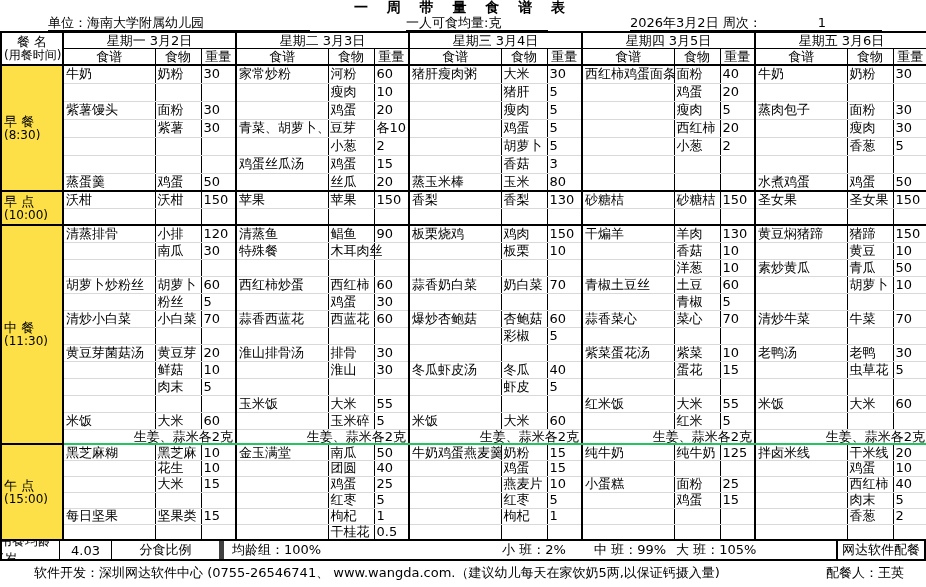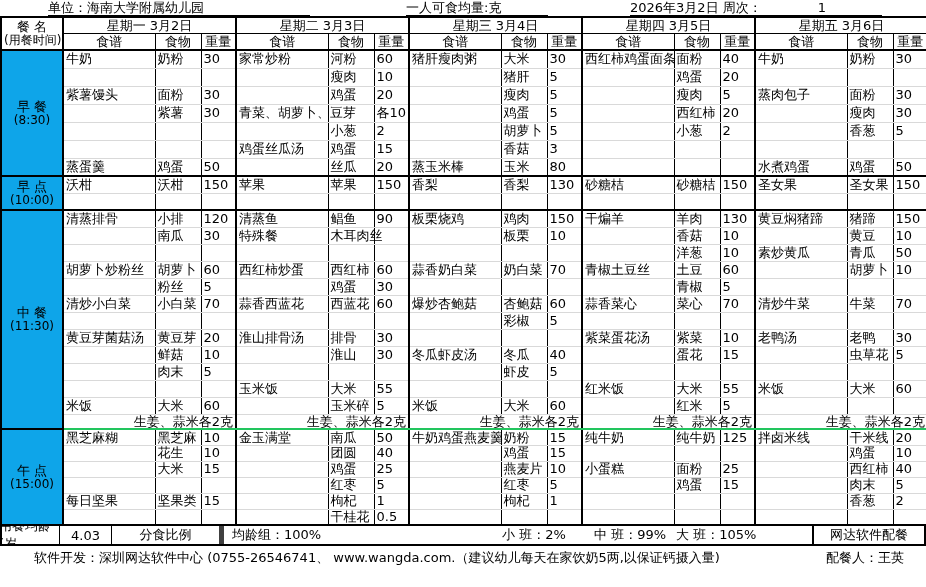--- a/index.html
+++ b/index.html
@@ -16,44 +16,45 @@
   .info .dategrp .wk{flex:1;text-align:center;}
   
   table{border-collapse:collapse;table-layout:fixed;width:926px;border:2px solid #000;}
   th,td{padding:0 2px;font-size:13px;font-weight:normal;white-space:nowrap;overflow:visible;line-height:1.05;}
   th{text-align:center;}
   td{text-align:left;border-bottom:1px solid #d9d9d9;}
   .day-h{border-bottom:1px solid #000;height:15px;font-size:13px;}
   .sub-h{height:15px;border-bottom:2px solid #000;border-right:1px solid #000;}
   .meal-h{border-right:2px solid #000;border-bottom:2px solid #000;font-size:13px;}
   .meal-h .l2{font-size:12px;}
-  .meal-cell{border-right:2px solid #000;text-align:center;vertical-align:middle;border-bottom:2px solid #000;background:#0ea5e9;}
+  .meal-cell{border-right:2px solid #000;text-align:left;vertical-align:middle;border-bottom:2px solid #000;background:#fde047;}
   .meal-cell .l2{font-size:12px;}
   td.c0,td.c1{border-right:1px solid #000;}
   td.day-end,th.day-end{border-right:2px solid #000;}
   td:last-child,th:last-child{border-right:none;}
   tr.h18{height:18px;} tr.h17{height:17px;} tr.h16{height:16px;} tr.h14{height:14px;}
   tr.sec-end > td{border-bottom:2px solid #000;}
   td.note{ text-align:right;border-bottom:2px solid #22c55e;border-radius:6px;}
   
   .summary{width:926px;box-sizing:border-box;height:20px;display:flex;align-items:center;border:2px solid #000;border-top:none;font-size:13px;}
   .sum-seg{box-sizing:border-box;height:100%;display:flex;align-items:center;}
   .s1{width:62px;overflow:hidden;border-right:1px solid #000;padding-left:1px;margin-left:-4px;}
   .s2{width:52px;justify-content:center;border-right:1px solid #000;}
   .s3{width:112px;justify-content:center;border-right:5px solid #404040;}
   .s4{width:278px;padding-left:8px;}
   .s5{width:92px;} .s6{width:82px;} .s7{width:96px;}
-  .sbox{margin-left:auto;border-left:2px solid #000;padding:0 16px;display:flex;align-items:center;height:100%;}
+  .sbox{margin-left:auto;border-left:2px solid #000;padding:0 4px;display:flex;align-items:center;height:100%;}
   
   .footer{width:926px;box-sizing:border-box;display:flex;justify-content:space-between;align-items:center;padding:3px 22px 0 34px;font-size:13px;}
 </style>
 </head>
 <body>
 
 <div class="sheet">
+  <div class="title">一 周 带 量 食 谱 表</div>
 
   <div class="info">
     <span class="u unit">单位：海南大学附属幼儿园</span>
     <span class="u portion">一人可食均量:克</span>
     <span class="u dategrp">
         <span>2026年3月2日 周次：</span>
         <span class="wk">1</span>
       </span>
   </div>
 

